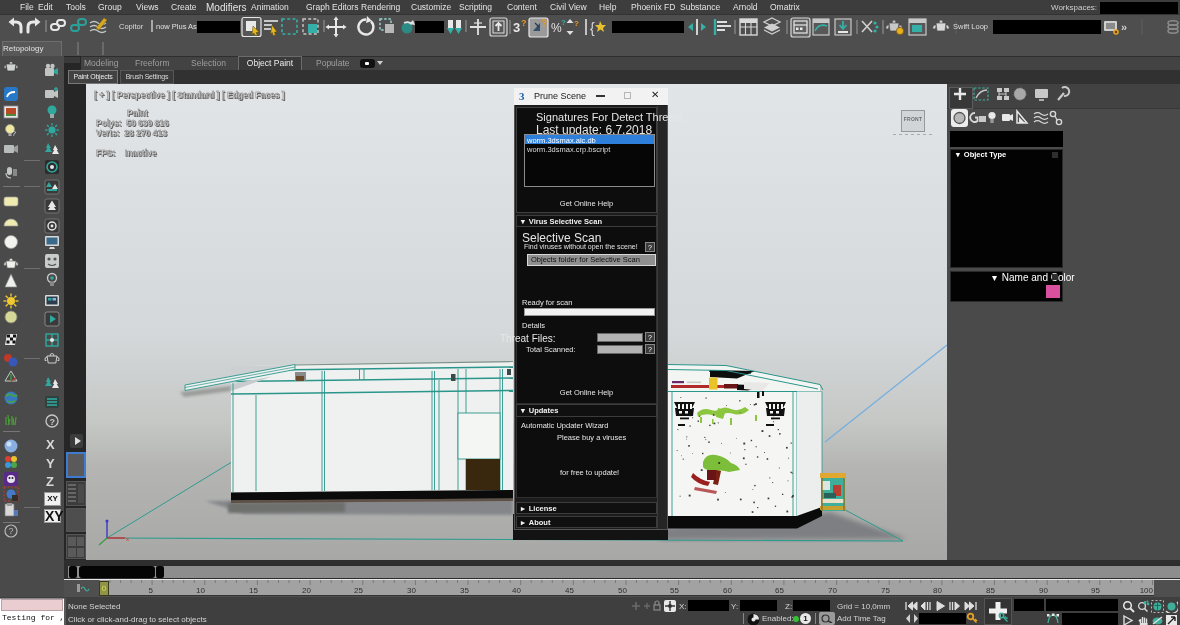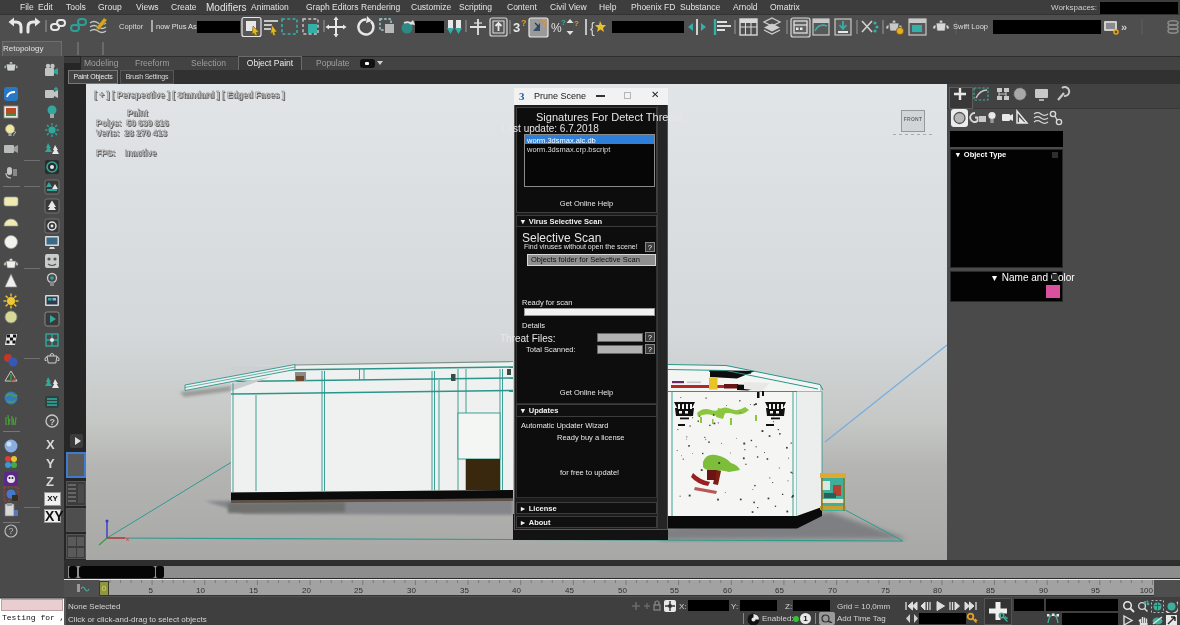--- a/index.html
+++ b/index.html
@@ -729,21 +729,21 @@
 <div class="a" style="left:514px;top:88px;width:154px;height:442px;background:#1c1c1c;border:1px solid #555"></div>
 <div class="a" style="left:514px;top:88px;width:154px;height:17px;background:#f2f2f2"></div>
 <div class="a" style="left:519px;top:89.5px;color:#1a5dab;font-size:11px;font-weight:bold;font-family:'Liberation Serif',serif">3</div>
 <div class="a" style="left:534px;top:91px;color:#1a1a1a;font-size:9px">Prune Scene</div>
 <div class="a" style="left:596px;top:95px;width:9px;height:1.5px;background:#333"></div>
 <div class="a" style="left:624px;top:92px;width:7px;height:7px;border:1px solid #b5b5b5"></div>
 <div class="a" style="left:651px;top:90px;color:#222;font-size:10px;line-height:10px">✕</div>
 <div class="a" style="left:657px;top:106px;width:10px;height:423px;background:#252525;border-left:1px solid #3a3a3a"></div>
 <div class="a" style="left:516px;top:107px;width:141px;height:106px;background:#0d0d0d;border:1px solid #404040"></div>
 <div class="a" style="left:536px;top:111px;color:#e6e6e6;font-size:11px;white-space:nowrap">Signatures For Detect Threats</div>
-<div class="a" style="left:502px;top:123px;color:#e6e6e6;font-size:10px;white-space:nowrap">Last update: 6.7.2018</div>
+<div class="a" style="left:536px;top:123px;color:#e6e6e6;font-size:12px;white-space:nowrap">Last update: 6.7.2018</div>
 <div class="a" style="left:524px;top:134px;width:131px;height:53px;background:#060606;border:1px solid #8a8a8a"></div>
 <div class="a" style="left:525px;top:135px;width:129px;height:9px;background:#2d7fd9"></div>
 <div class="a" style="left:527px;top:136px;color:#fff;font-size:7.5px">worm.3dsmax.alc.db</div>
 <div class="a" style="left:527px;top:145px;color:#d8d8d8;font-size:7.5px">worm.3dsmax.crp.bscript</div>
 <div class="a" style="left:516px;top:199px;width:141px;text-align:center;color:#e6e6e6;font-size:7.5px;white-space:nowrap">Get Online Help</div>
 <div class="a" style="left:516px;top:215px;width:141px;height:12px;background:#101010;border:1px solid #3c3c3c;color:#f2f2f2;font-size:7.5px;font-weight:bold;line-height:11px"><span style="margin-left:4px">▾</span><span style="margin-left:4px">Virus Selective Scan</span></div>
 <div class="a" style="left:516px;top:227px;width:141px;height:177px;background:#0d0d0d;border:1px solid #303030;border-top:none"></div>
 <div class="a" style="left:522px;top:231px;color:#e6e6e6;font-size:12px;white-space:nowrap">Selective Scan</div>
 <div class="a" style="left:524px;top:243px;font-size:7px;color:#e0e0e0;white-space:nowrap">Find viruses without open the scene!</div>
 <div class="a" style="left:645px;top:242px;width:10px;height:10px;background:#3a3a3a;border:1px solid #888;color:#fff;font-size:7px;text-align:center;line-height:9px">?</div>
@@ -754,21 +754,21 @@
 <div class="a" style="left:500px;top:333px;color:#e6e6e6;font-size:10px;white-space:nowrap">Threat Files:</div>
 <div class="a" style="left:597px;top:333px;width:46px;height:9px;background:#b2b2b2;border:1px solid #666"></div>
 <div class="a" style="left:645px;top:332px;width:10px;height:10px;background:#3a3a3a;border:1px solid #888;color:#fff;font-size:7px;text-align:center;line-height:9px">?</div>
 <div class="a" style="left:526px;top:345px;color:#e6e6e6;font-size:7.5px;white-space:nowrap">Total Scanned:</div>
 <div class="a" style="left:597px;top:345px;width:46px;height:9px;background:#b2b2b2;border:1px solid #666"></div>
 <div class="a" style="left:645px;top:344px;width:10px;height:10px;background:#3a3a3a;border:1px solid #888;color:#fff;font-size:7px;text-align:center;line-height:9px">?</div>
 <div class="a" style="left:516px;top:388px;width:141px;text-align:center;color:#e6e6e6;font-size:7.5px;white-space:nowrap">Get Online Help</div>
 <div class="a" style="left:516px;top:404px;width:141px;height:13px;background:#101010;border:1px solid #3c3c3c;color:#f2f2f2;font-size:7.5px;font-weight:bold;line-height:12px"><span style="margin-left:4px">▾</span><span style="margin-left:4px">Updates</span></div>
 <div class="a" style="left:516px;top:417px;width:141px;height:81px;background:#0d0d0d;border:1px solid #303030;border-top:none"></div>
 <div class="a" style="left:521px;top:421px;color:#e6e6e6;font-size:7.5px;white-space:nowrap">Automatic Updater Wizard</div>
-<div class="a" style="left:557px;top:433px;color:#e6e6e6;font-size:7.5px;white-space:nowrap">Ready buy a license</div>
+<div class="a" style="left:557px;top:433px;color:#e6e6e6;font-size:7.5px;white-space:nowrap">Please buy a viruses</div>
 <div class="a" style="left:560px;top:468px;color:#e6e6e6;font-size:7.5px;white-space:nowrap">for free to update!</div>
 <div class="a" style="left:516px;top:502px;width:141px;height:12px;background:#101010;border:1px solid #3c3c3c;color:#f2f2f2;font-size:7.5px;font-weight:bold;line-height:11px"><span style="margin-left:4px">▸</span><span style="margin-left:4px">License</span></div>
 <div class="a" style="left:516px;top:516px;width:141px;height:12px;background:#101010;border:1px solid #3c3c3c;color:#f2f2f2;font-size:7.5px;font-weight:bold;line-height:11px"><span style="margin-left:4px">▸</span><span style="margin-left:4px">About</span></div>
 <div class="a" style="left:64px;top:560px;width:1116px;height:5px;background:#2e2e2e"></div>
 <div class="a" style="left:64px;top:565px;width:1116px;height:15px;background:#2c2c2c"></div>
 <div class="a" style="left:68px;top:566px;width:1112px;height:12px;background:#8d8d8d"></div>
 <div class="a" style="left:69px;top:566px;width:8px;height:12px;background:#050505;border-radius:2px"></div>
 <div class="a" style="left:79px;top:566px;width:76px;height:12px;background:#050505;border-radius:3px"></div>
 <div class="a" style="left:156px;top:566px;width:8px;height:12px;background:#050505;border-radius:2px"></div>
 <div class="a" style="left:64px;top:578.5px;width:1116px;height:1px;background:#e8e8e8"></div>

